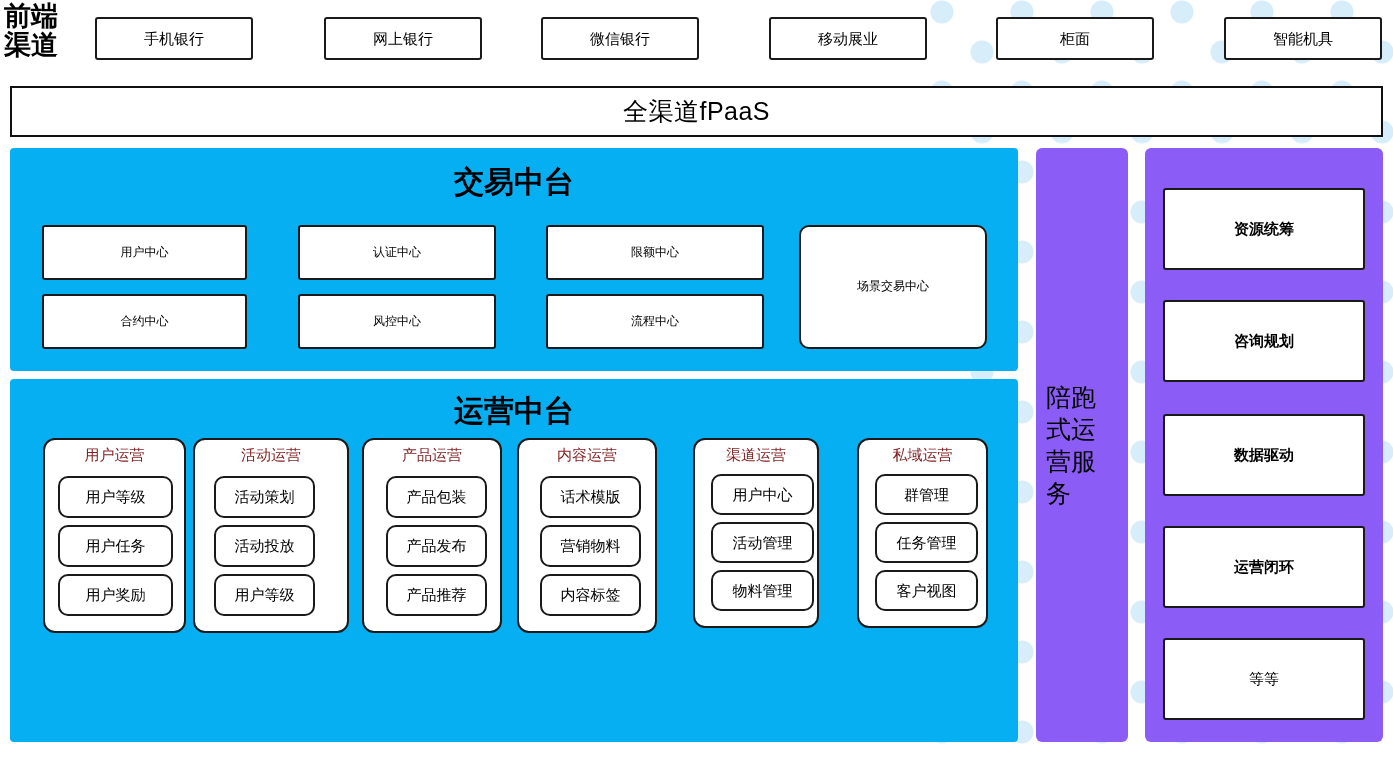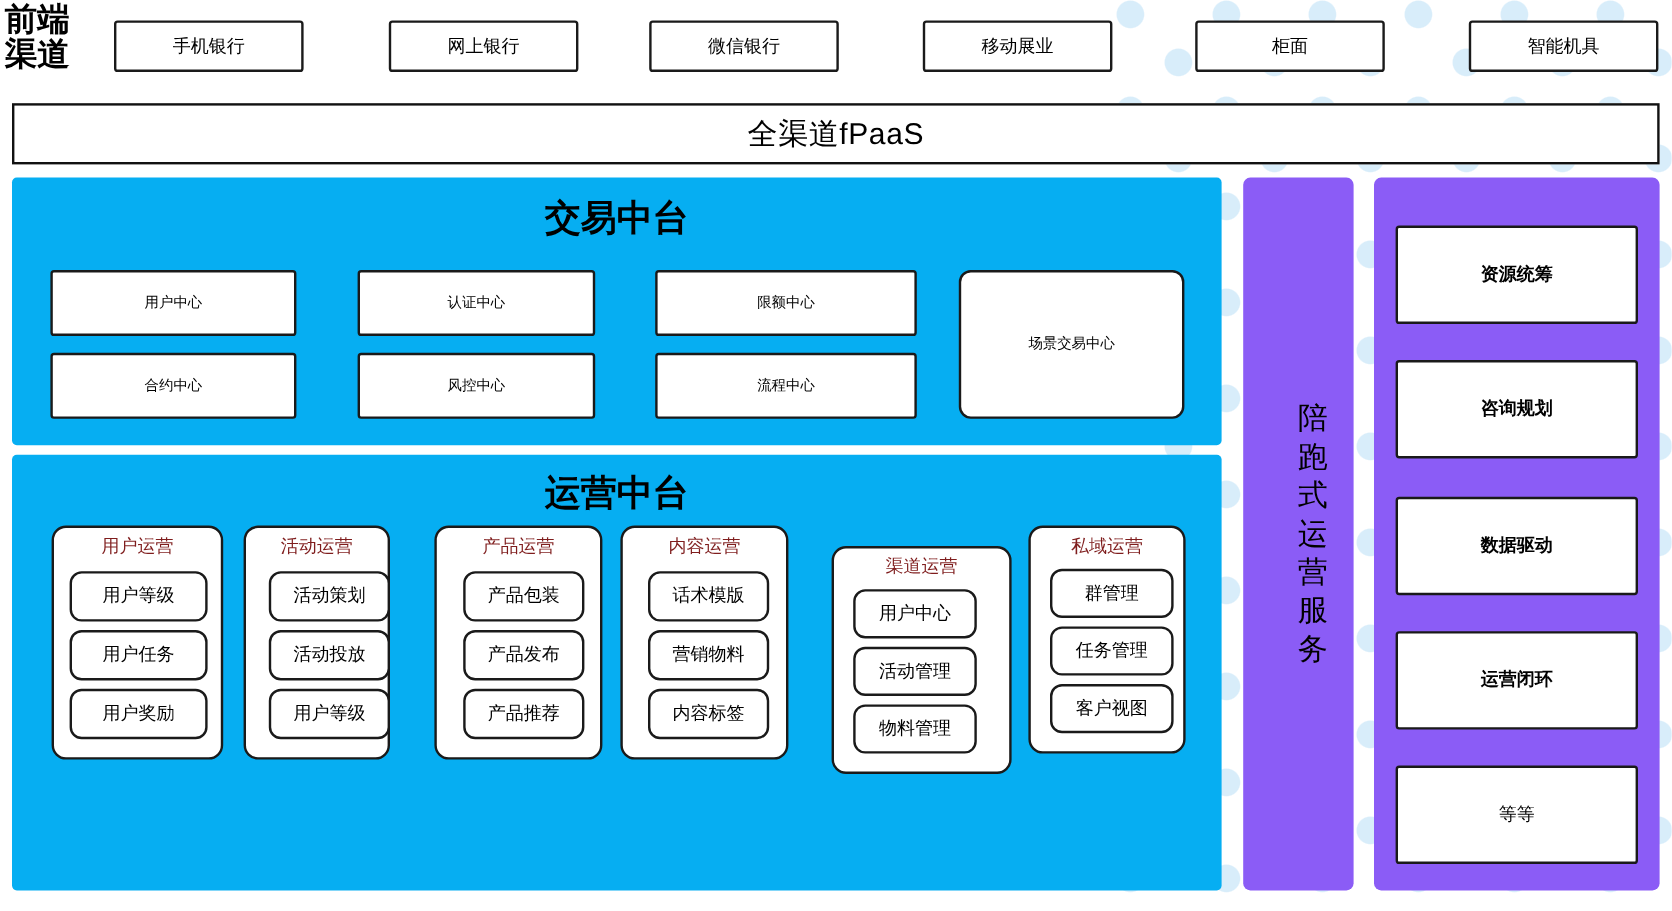--- a/index.html
+++ b/index.html
@@ -95,22 +95,22 @@
   #analysis .an-title{
     position:absolute;left:0;right:0;top:5px;text-align:center;font-size:15px;
   }
   .an-box{height:38px;top:31px;font-size:15px;}
 
   
   .lpanel{position:absolute;background:#8b5cf6;border-radius:6px;z-index:2;}
   #svc{left:1036px;top:148px;width:92px;height:594px;}
   #svc .vtext{
     position:absolute;left:0;right:0;top:50%;transform:translateY(-50%);
-    text-align:center;font-size:25px;line-height:1.28;color:#000;
-    padding:0 10px;box-sizing:border-box;margin-left:24px;
+    text-align:left;font-size:25px;line-height:1.28;color:#000;
+    padding:0 10px;box-sizing:border-box;
   }
   #cap{left:1145px;top:148px;width:238px;height:594px;}
   .cap-box{left:18px;width:202px;height:82px;font-size:15px;}
   .cap-box.b{font-weight:bold;}
 </style>
 </head>
 <body>
 
 <div id="root">
 
@@ -147,42 +147,42 @@
   <div class="panel" id="ops">
     <div class="panel-title">运营中台</div>
 
     <div class="grp" style="left:33px;top:59px;width:143px;height:195px;">
       <div class="grp-title">用户运营</div>
       <div class="obox rbox sub" style="left:13px;top:36px;width:115px;height:42px;">用户等级</div>
       <div class="obox rbox sub" style="left:13px;top:85px;width:115px;height:42px;">用户任务</div>
       <div class="obox rbox sub" style="left:13px;top:134px;width:115px;height:42px;">用户奖励</div>
     </div>
 
-    <div class="grp" style="left:193px;top:59px;width:122px;height:195px;border-radius:12px;">
+    <div class="grp" style="left:183px;top:59px;width:156px;height:195px;border-radius:12px;">
       <div class="grp-title">活动运营</div>
       <div class="obox rbox sub" style="left:19px;top:36px;width:101px;height:42px;">活动策划</div>
       <div class="obox rbox sub" style="left:19px;top:85px;width:101px;height:42px;">活动投放</div>
       <div class="obox rbox sub" style="left:19px;top:134px;width:101px;height:42px;">用户等级</div>
     </div>
 
     <div class="grp" style="left:352px;top:59px;width:140px;height:195px;">
       <div class="grp-title">产品运营</div>
       <div class="obox rbox sub" style="left:22px;top:36px;width:101px;height:42px;">产品包装</div>
       <div class="obox rbox sub" style="left:22px;top:85px;width:101px;height:42px;">产品发布</div>
       <div class="obox rbox sub" style="left:22px;top:134px;width:101px;height:42px;">产品推荐</div>
     </div>
 
     <div class="grp" style="left:507px;top:59px;width:140px;height:195px;">
       <div class="grp-title">内容运营</div>
       <div class="obox rbox sub" style="left:21px;top:36px;width:101px;height:42px;">话术模版</div>
       <div class="obox rbox sub" style="left:21px;top:85px;width:101px;height:42px;">营销物料</div>
       <div class="obox rbox sub" style="left:21px;top:134px;width:101px;height:42px;">内容标签</div>
     </div>
 
-    <div class="grp" style="left:683px;top:76px;width:150px;height:190px;">
+    <div class="grp" style="left:683px;top:59px;width:126px;height:190px;">
       <div class="grp-title">渠道运营</div>
       <div class="obox rbox sub" style="left:16px;top:34px;width:103px;height:41px;">用户中心</div>
       <div class="obox rbox sub" style="left:16px;top:82px;width:103px;height:41px;">活动管理</div>
       <div class="obox rbox sub" style="left:16px;top:130px;width:103px;height:41px;">物料管理</div>
     </div>
 
     <div class="grp" style="left:847px;top:59px;width:131px;height:190px;">
       <div class="grp-title">私域运营</div>
       <div class="obox rbox sub" style="left:16px;top:34px;width:103px;height:41px;">群管理</div>
       <div class="obox rbox sub" style="left:16px;top:82px;width:103px;height:41px;">任务管理</div>

